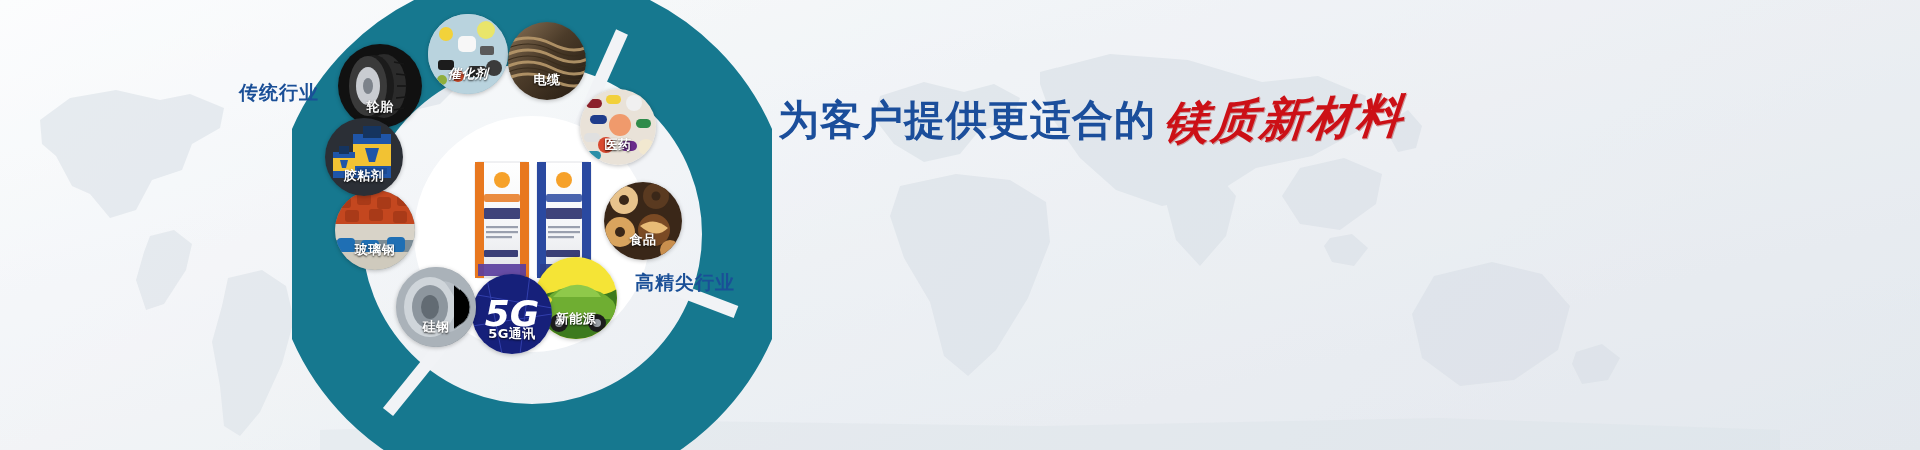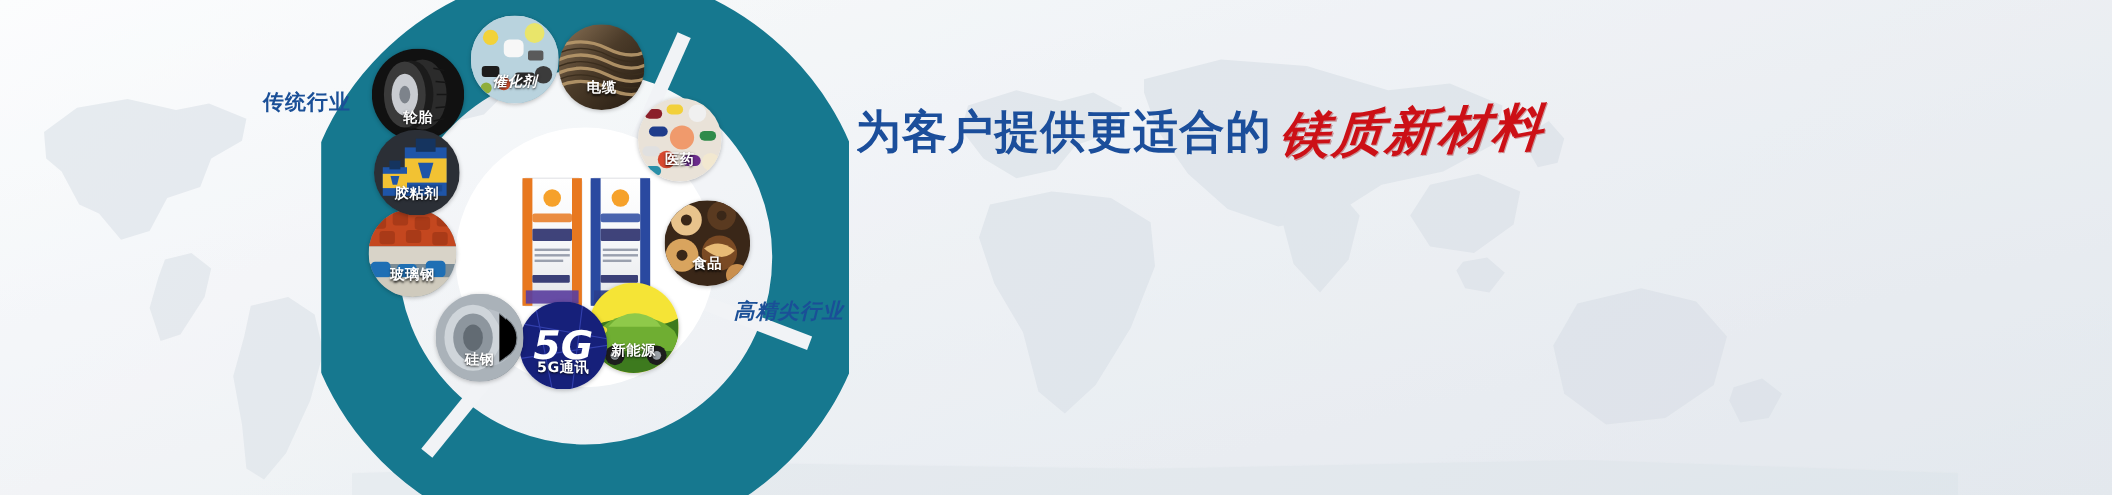--- a/index.html
+++ b/index.html
@@ -15,21 +15,21 @@
 
   
   #infographic { position:absolute; left:292px; top:-6px; width:480px; height:462px; z-index:2; }
 
   
   .outer-label {
     position:absolute; z-index:6; color:#1a4f97;
     font-weight:bold; font-size:19px; letter-spacing:1px; white-space:nowrap;
   }
   #label-traditional { left:239px; top:80px; }
-  #label-hightech    { left:667px; top:270px;font-style:italic; }
+  #label-hightech    { left:635px; top:270px; }
 
   
   #textblock { position:absolute; left:778px; top:96px; width:740px; z-index:5; }
   #headline { display:flex; align-items:flex-end; white-space:nowrap; }
   #headline-blue {
     font-size:41px; font-weight:bold; color:#1b4e9b;
     letter-spacing:1px; line-height:1.05;
     font-family:"DejaVu Sans","Liberation Sans",sans-serif;
   }
   #headline-red {
@@ -361,21 +361,21 @@
     <g fill="#1f6fb4">
       <rect x="2" y="48" width="18" height="15" rx="4"></rect>
       <rect x="26" y="50" width="18" height="15" rx="4"></rect>
       <rect x="52" y="47" width="18" height="15" rx="4"></rect>
     </g>
     <rect y="62" width="80" height="18" fill="#cfcabd"></rect>
   </svg>
   <div class="cap">玻璃钢</div>
 </div>
 
-<div class="node" style="left:340px; top:118px; width:78px; height:78px;">
+<div class="node" style="left:325px; top:118px; width:78px; height:78px;">
   <svg class="img" viewBox="0 0 78 78">
     <rect width="78" height="78" fill="#2b2f36"></rect>
 
     <rect x="28" y="16" width="38" height="44" fill="#1f55a8"></rect>
     <rect x="28" y="26" width="38" height="22" fill="#f2c233"></rect>
     <rect x="38" y="8" width="18" height="12" fill="#15345f"></rect>
     <path d="M40,30 h14 l-4,14 h-6 z" fill="#1f55a8"></path>
     <rect x="32" y="50" width="30" height="6" fill="#1b4a92"></rect>
 
     <rect x="8" y="34" width="22" height="26" fill="#1f55a8"></rect>

